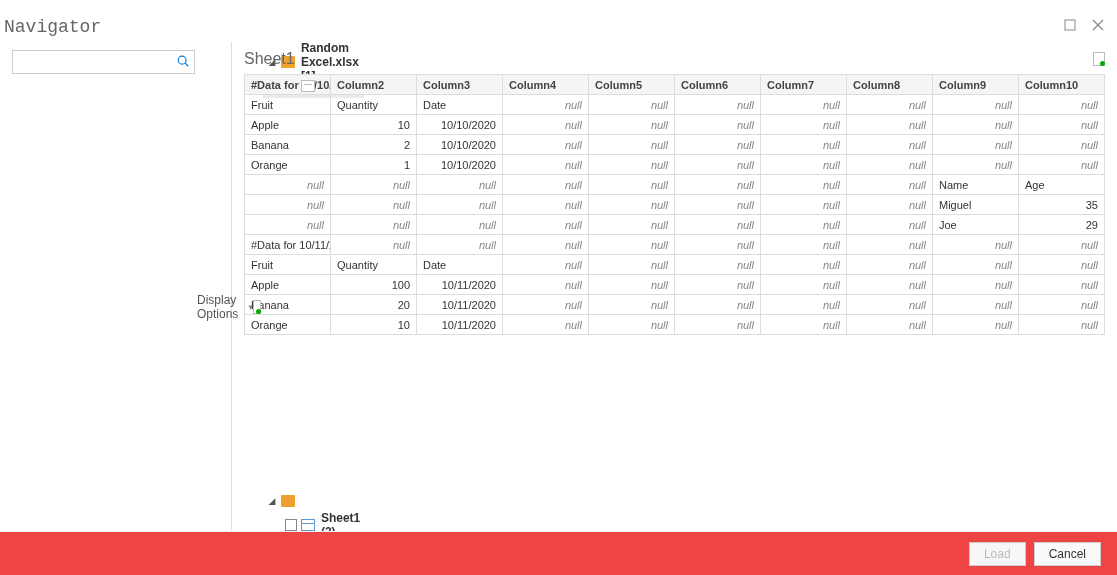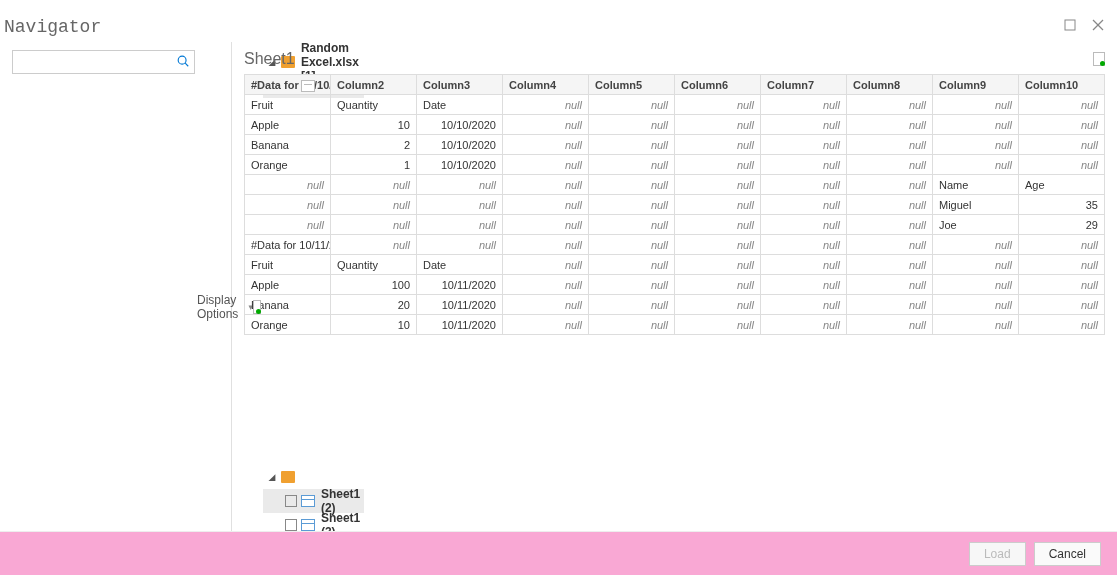--- a/index.html
+++ b/index.html
@@ -34,21 +34,21 @@
   .indent-1 { padding-left: 22px; }
   .spacer { flex: 1; }
   .main { flex: 1; display: flex; flex-direction: column; padding: 8px 12px 0 12px; overflow: hidden; }
   .main-header { display: flex; align-items: center; padding: 0 0 6px 0; }
   .main-title { font-size: 16px; color: #666; flex: 1; }
   table.datagrid { border-collapse: collapse; width: 100%; table-layout: fixed; }
   table.datagrid th, table.datagrid td { border: 1px solid #ddd; padding: 3px 6px; height: 20px; font-size: 11px; overflow: hidden; white-space: nowrap; }
   table.datagrid th { background: #f5f5f5; text-align: left; font-weight: 600; color: #444; }
   td.right { text-align: right; }
   td.null { font-style: italic; color: #888; text-align: right; }
-  .footer { height: 44px; border-top: 1px solid #eee; display: flex; align-items: center; justify-content: flex-end; padding: 0 16px; gap: 8px; position: absolute; bottom: 0; left: 0; right: 0; background: #f9a8d4; }
+  .footer { height: 44px; border-top: 1px solid #eee; display: flex; align-items: center; justify-content: flex-end; padding: 0 16px; gap: 8px; position: absolute; bottom: 0; left: 0; right: 0; background: #ef4444; }
   .btn { height: 24px; padding: 0 14px; border: 1px solid #ccc; background: #fafafa; color: #333; font-size: 12px; cursor: pointer; }
   .btn.disabled { color: #bbb; background: #f7f7f7; cursor: default; }
 </style>
 </head>
 <body>
 
 <div class="window">
   <div class="titlebar">
     <div class="title">Navigator</div>
     <div class="winbtns">
@@ -102,25 +102,20 @@
         </div>
 
         <div class="spacer"></div>
 
         <div class="tree-group">
           <div class="tree-row">
             <span class="exp">◢</span>
             <span class="folder-icon"></span>
           </div>
           <div id="suggested-children">
-              <div class="tree-row indent-1 selected">
-                <span class="checkbox"></span>
-                <span class="table-icon"></span>
-                <span class="tree-label">Sheet1 (2)</span>
-              </div>
               <div class="tree-row indent-1">
                 <span class="checkbox"></span>
                 <span class="table-icon"></span>
                 <span class="tree-label">Sheet1 (3)</span>
               </div>
               <div class="tree-row indent-1">
                 <span class="checkbox"></span>
                 <span class="table-icon"></span>
                 <span class="tree-label">Sheet1 (4)</span>
               </div>

